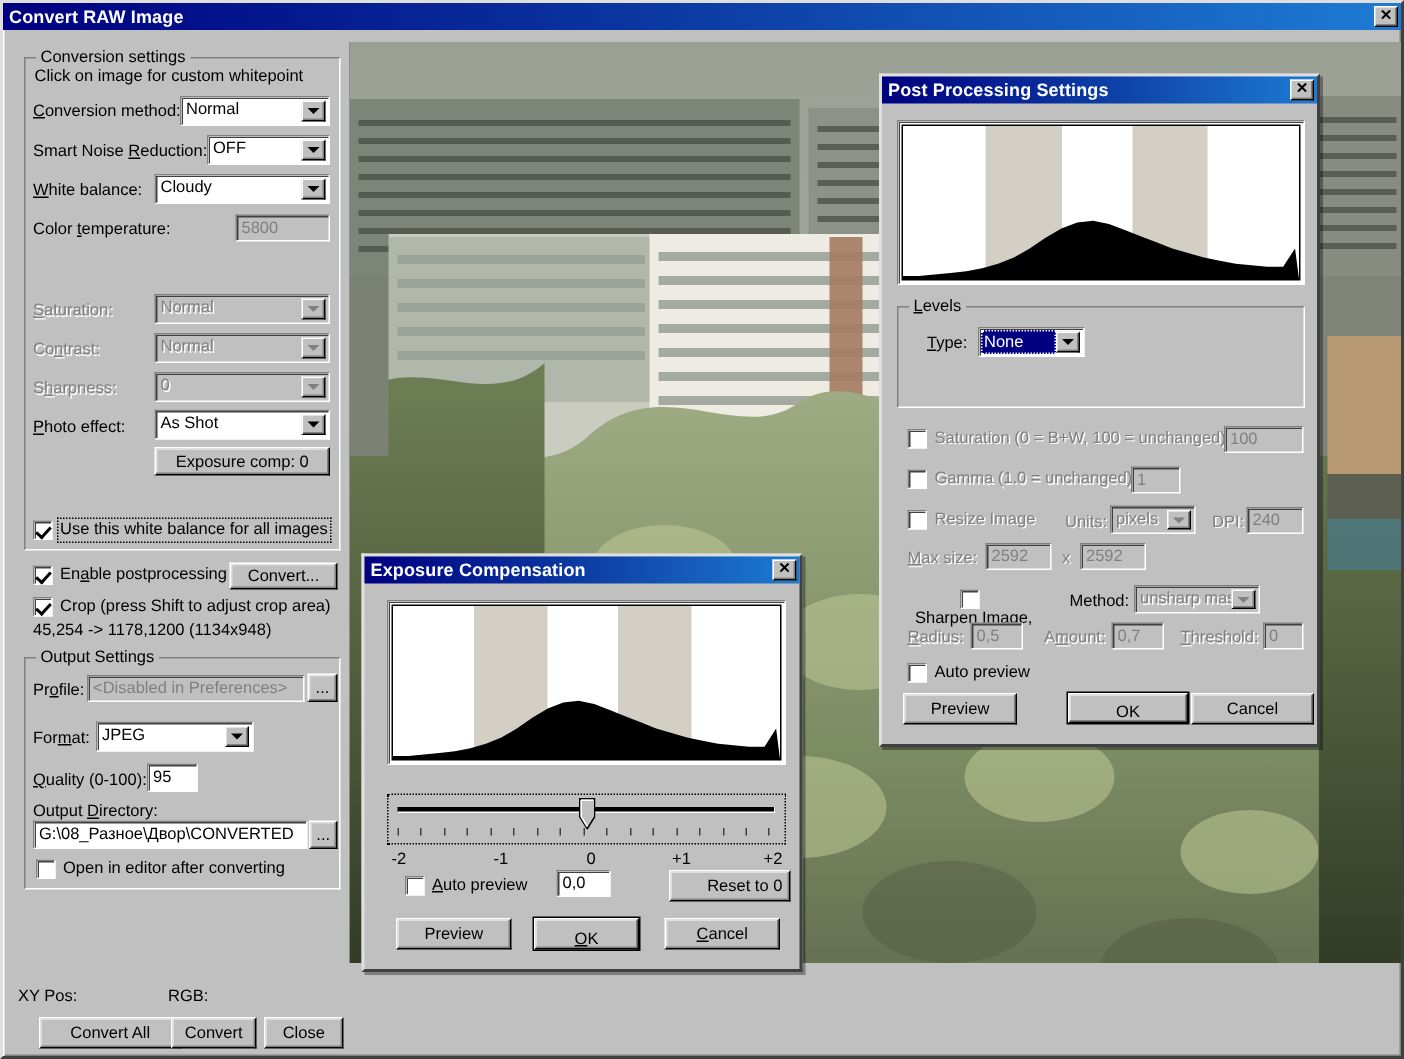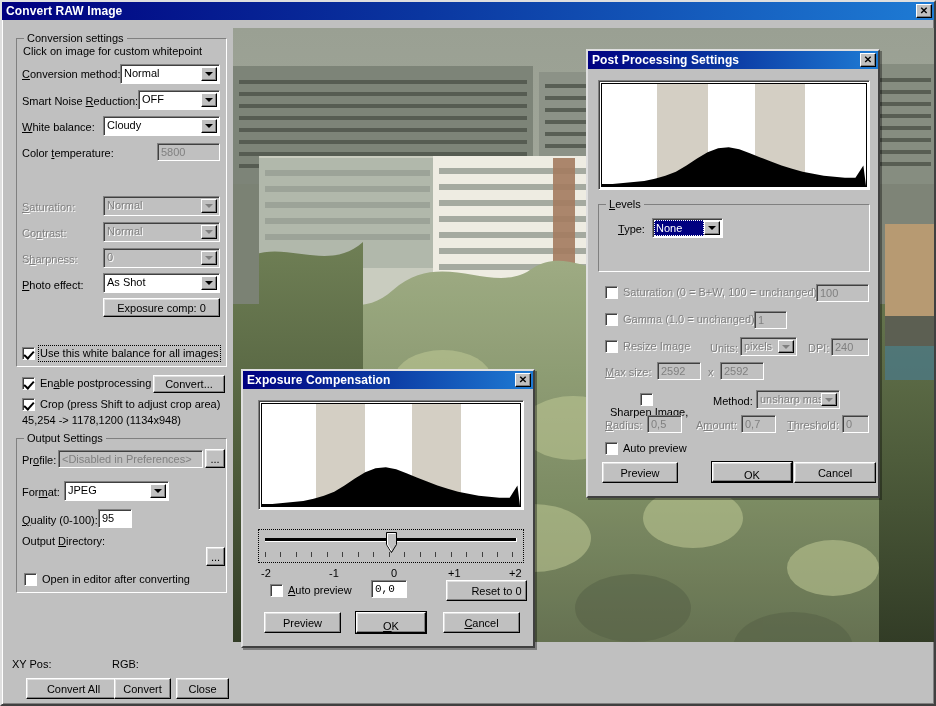--- a/index.html
+++ b/index.html
@@ -550,20 +550,23 @@
   <div class="lbl" style="left:20px; top:512px;">
     <u class="acc">Q</u>uality (0-100):
   </div>
   <div class="field" style="left:96px; top:507px; width:34px; height:19px;">
     <span>95</span>
   </div>
 
   <div class="lbl" style="left:20px; top:533px;">
     Output <u class="acc">D</u>irectory:
   </div>
+  <div class="field" style="left:20px; top:545px; width:183px; height:19px;">
+    <span>G:\08_Разное\Двор\CONVERTED</span>
+  </div>
   <div class="btn" style="left:204px; top:545px; width:19px; height:19px;">
     <span>...</span>
   </div>
 
   <div class="cb" style="left:22px; top:571px;">
     <span class="cbbox"></span>
     <span class="cblabel">Open in editor after converting</span>
   </div>
 
   <div class="lbl" style="left:10px; top:656px;">XY Pos:</div>
@@ -755,21 +758,21 @@
   <div class="lbl" style="left:86px; top:196px;">-1</div>
   <div class="lbl" style="left:148px; top:196px;">0</div>
   <div class="lbl" style="left:205px; top:196px;">+1</div>
   <div class="lbl" style="left:266px; top:196px;">+2</div>
 
   <div class="cb" style="left:27px; top:213px;">
     <span class="cbbox"></span>
     <span class="cblabel"><u class="acc">A</u>uto preview</span>
   </div>
 
-  <div class="field" style="left:128px; top:209px; width:36px; height:18px;font-family:Liberation Mono, monospace;">
+  <div class="field" style="left:128px; top:209px; width:36px; height:18px;">
     <span>0,0</span>
   </div>
 
   <div class="btn" style="left:203px; top:209px; width:81px; height:21px;padding-left:20px;">
     <span>Reset to 0</span>
   </div>
 
   <div class="btn" style="left:21px; top:241px; width:77px; height:21px;">
     <span>Preview</span>
   </div>

